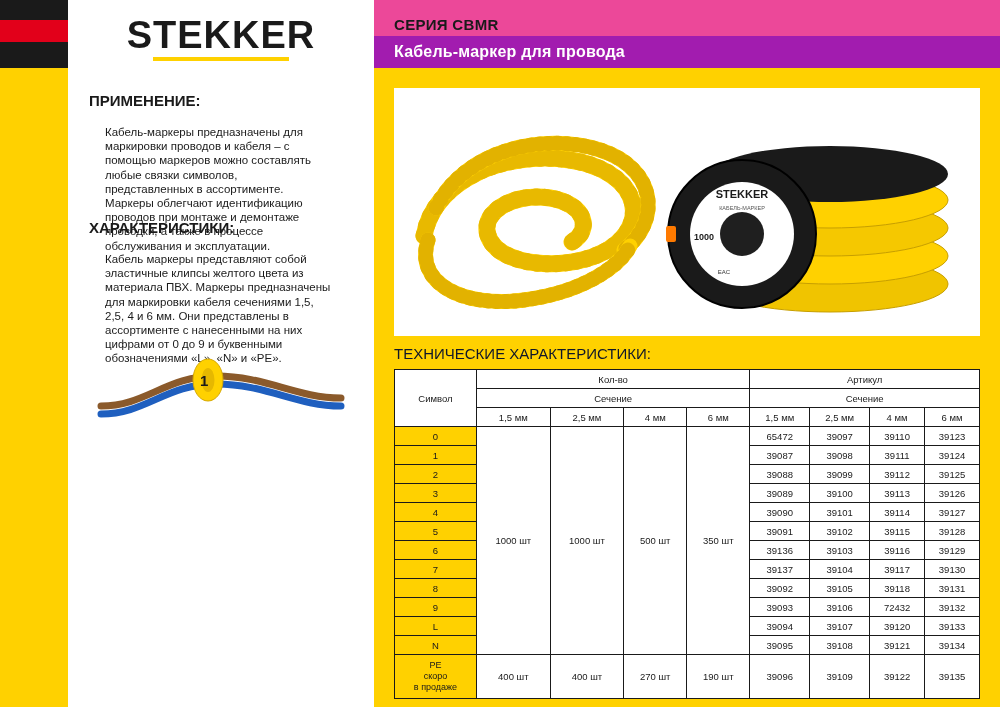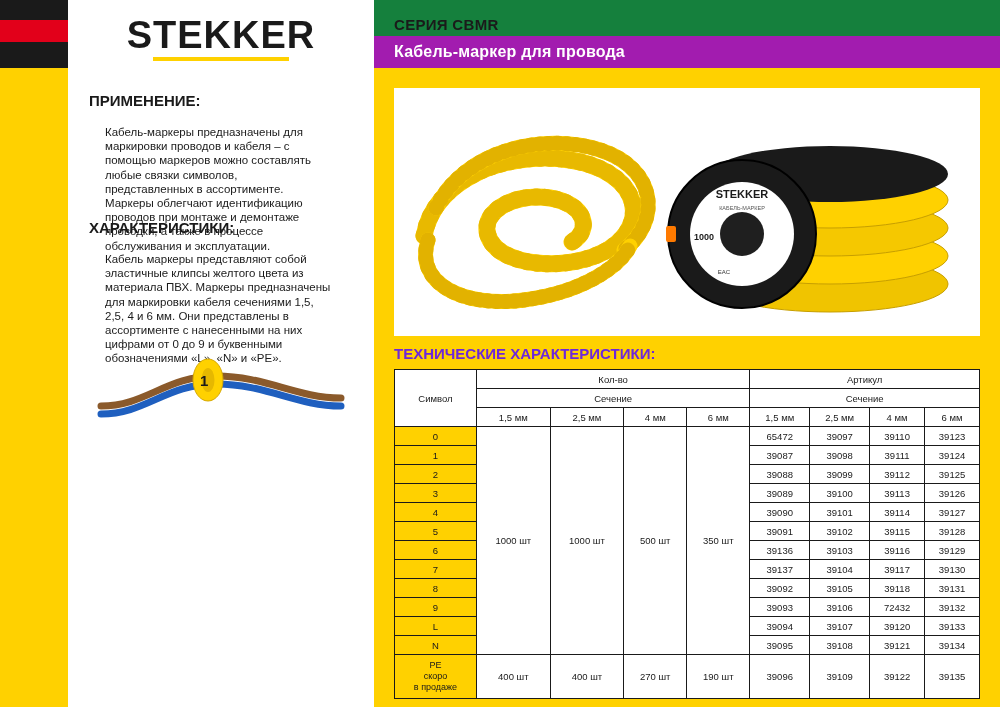--- a/index.html
+++ b/index.html
@@ -61,21 +61,21 @@
     position: absolute;
     left: 85px; top: 57px;
     width: 136px; height: 4px;
     background: #ffd100;
   }
 
   .header-right {
     position: absolute;
     left: 374px; top: 0;
     width: 626px; height: 68px;
-    background: #15803d;
+    background: #ec4899;
   }
   .series-line {
     position: absolute;
     left: 20px; top: 16px;
     font-size: 15px;
     font-weight: bold;
     color: #1a1a1a;
     letter-spacing: 0.3px;
   }
   .title-bar {
@@ -134,22 +134,22 @@
     left: 394px; top: 88px;
     width: 586px; height: 248px;
     background: #ffffff;
     overflow: hidden;
   }
 
   .tech-title {
     position: absolute;
     left: 394px; top: 345px;
     font-size: 15px;
-    font-weight: bold;
-    color: #6d28d9;
+    font-weight: normal;
+    color: #0f172a;
   }
 
   
   .tbl-wrap {
     position: absolute;
     left: 394px; top: 369px;
     width: 586px;
   }
   table.spec {
     border-collapse: collapse;

